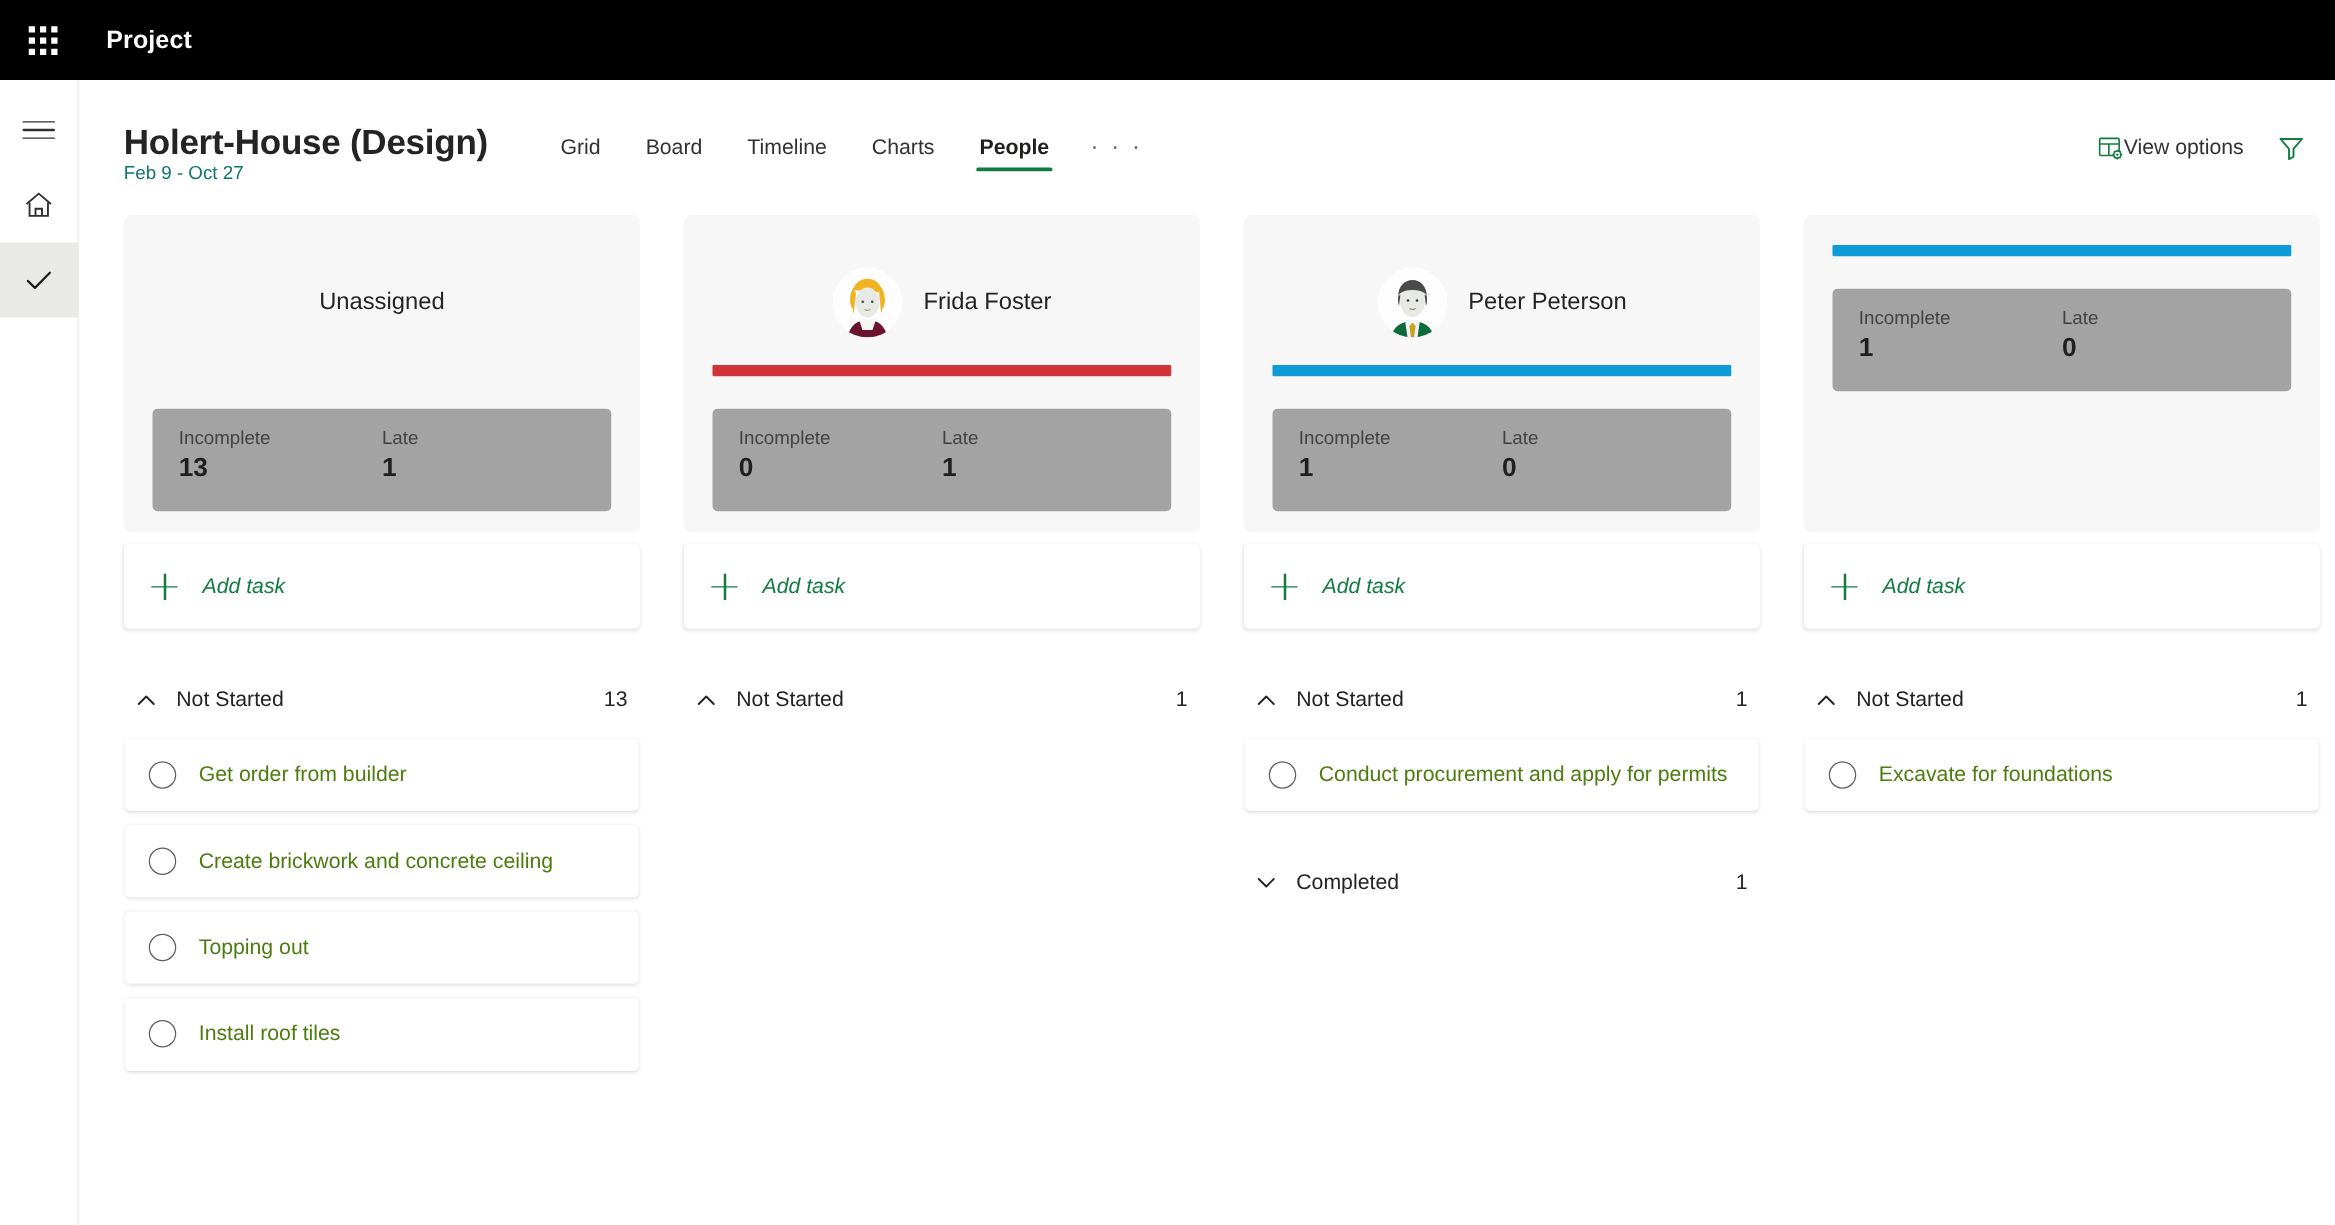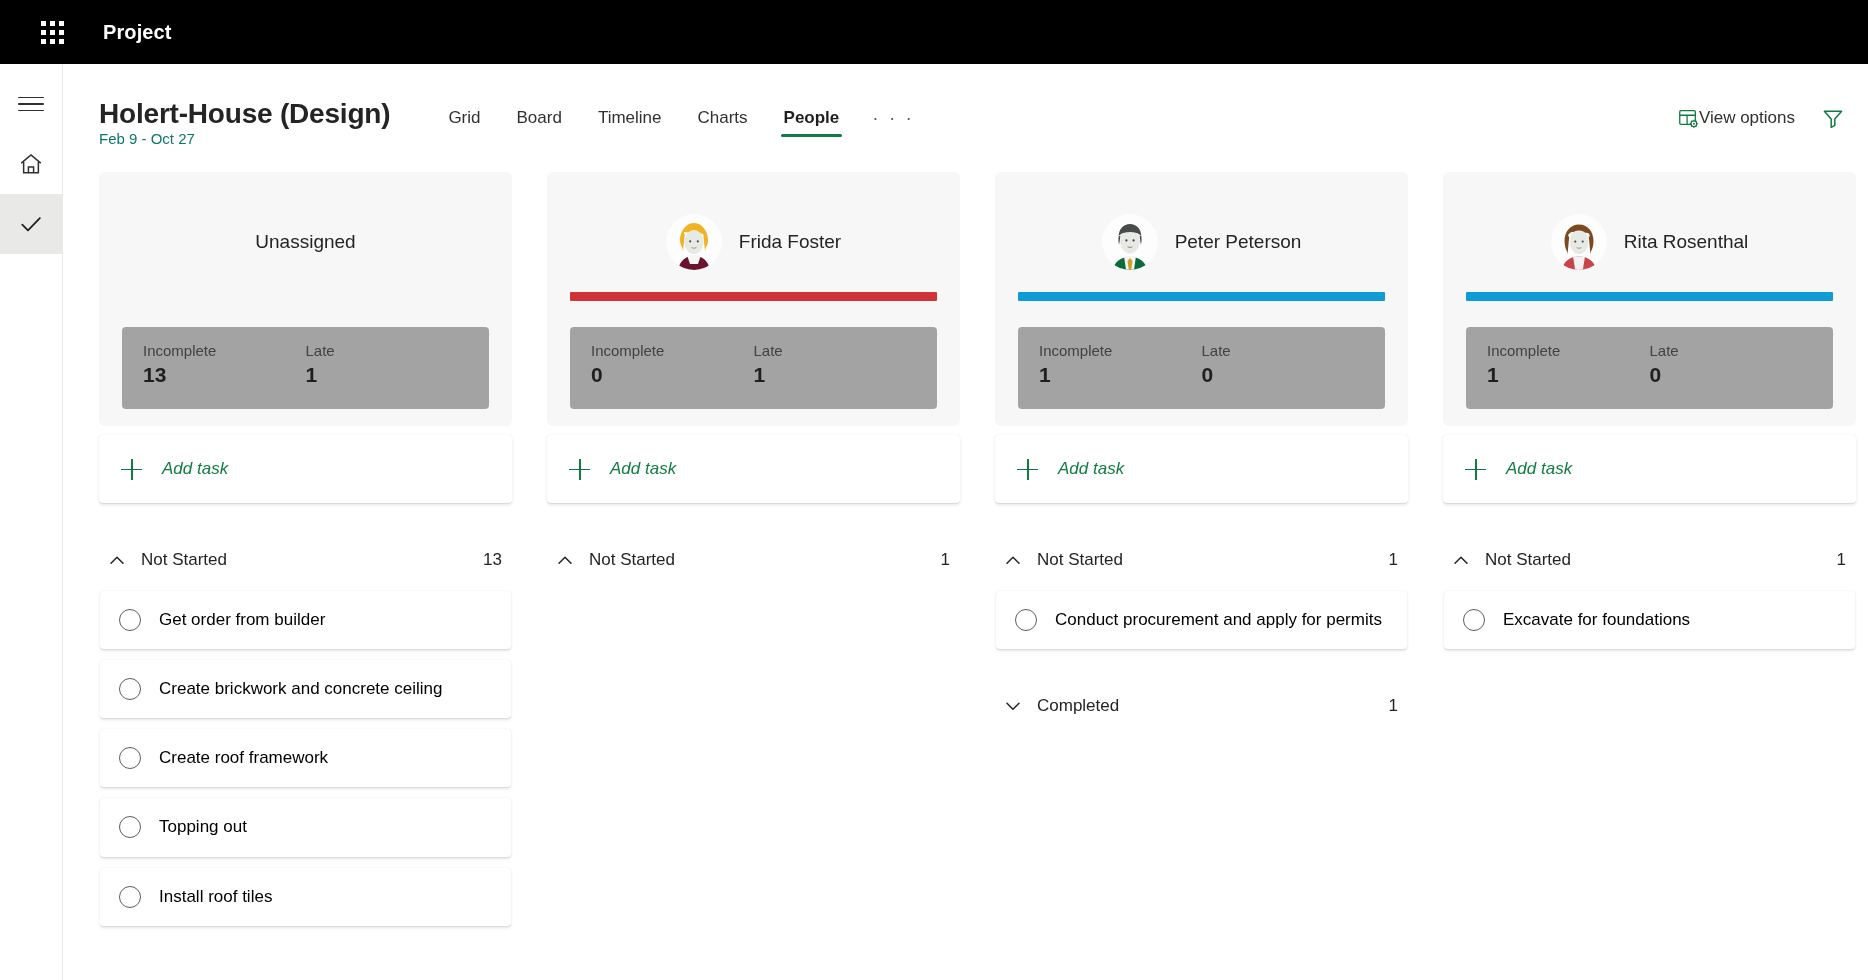--- a/index.html
+++ b/index.html
@@ -10,21 +10,21 @@
     font-family: "Segoe UI", "Liberation Sans", sans-serif;
     color: #242424;
   }
 
   
   .topbar {
     height: 64px;
     background: #000000;
     display: flex;
     align-items: center;
-    padding-left: 28px;
+    padding-left: 10px;
   }
   .waffle {
     width: 48px; height: 48px;
     display: flex; align-items: center; justify-content: center;
     cursor: pointer;
   }
   .waffle-grid {
     display: grid;
     grid-template-columns: repeat(3, 5px);
     grid-template-rows: repeat(3, 5px);
@@ -230,21 +230,21 @@
   .task-check {
     width: 22px; height: 22px;
     border: 1.4px solid #605e5c;
     border-radius: 50%;
     flex-shrink: 0;
     margin-top: 1px;
     cursor: pointer;
   }
   .task-label {
     font-size: 17px;
-    color: #000000;
+    color: #4d7c0f;
     line-height: 1.42;
     padding-right: 6px;
   }
   .task-list { padding: 0 1px; }
 </style>
 </head>
 <body>
 
 <div class="topbar">
   <div class="waffle">
@@ -356,24 +356,20 @@
             <div class="task-card">
               <span class="task-check"></span>
                       <span class="task-label">Get order from builder</span>
             </div>
             <div class="task-card">
               <span class="task-check"></span>
                       <span class="task-label">Create brickwork and concrete ceiling</span>
             </div>
             <div class="task-card">
               <span class="task-check"></span>
-                      <span class="task-label">Create roof framework</span>
-            </div>
-            <div class="task-card">
-              <span class="task-check"></span>
                       <span class="task-label">Topping out</span>
             </div>
             <div class="task-card">
               <span class="task-check"></span>
                       <span class="task-label">Install roof tiles</span>
             </div>
           </div>
         </div>
         <div class="column">
           <div class="person-card">
@@ -468,36 +464,20 @@
             <svg class="chev" viewBox="0 0 20 20" fill="none" stroke="#242424" stroke-width="1.5" stroke-linecap="round" stroke-linejoin="round">
             <path d="M4 7.2 10 13.2l6-6"></path>
             </svg>
             <span class="group-title">Completed</span>
        <span class="group-count">1</span>
           </div>
           <div class="task-list"></div>
         </div>
         <div class="column">
           <div class="person-card">
-            <div class="person-head">
-              <div class="avatar"><svg viewBox="0 0 56 56" width="56" height="56">
-    <circle cx="28" cy="28" r="28" fill="#fdfdfd"></circle>
-    <path d="M11 56c1.5-9 8-13.5 17-13.5S43.5 47 45 56z" fill="#c8444a"></path>
-    <path d="M22 42.5h12l-2.2 13.5h-7.6z" fill="#f2f2f2"></path>
-    <path d="M13.5 27c0-9.5 6-16.5 14.5-16.5S42.5 17.5 42.5 27c0 4-1 8-2.5 10l-1.5-18-21-1.5-1.5 19.5c-1.5-2-2.5-6-2.5-11z" fill="#7b4a20"></path>
-    <ellipse cx="28" cy="28" rx="9.3" ry="12" fill="#e6e9e4"></ellipse>
-    <path d="M15.6 23.5c1-8 6-12.5 12.4-12.5s11.4 4.5 12.4 12.5c-2.5-5.5-7-7-12.4-7s-9.9 1.5-12.4 7z" fill="#7b4a20"></path>
-    <path d="M15.2 22c-.6 6.5 0 13 1.4 18l1.6-17.5z" fill="#7b4a20"></path>
-    <path d="M40.8 22c.6 6.5 0 13-1.4 18l-1.6-17.5z" fill="#7b4a20"></path>
-    <circle cx="24.3" cy="27.6" r="1.05" fill="#4a4a4a"></circle>
-    <circle cx="31.7" cy="27.6" r="1.05" fill="#4a4a4a"></circle>
-    <path d="M25.6 33.6q2.4 1.6 4.8 0" stroke="#b08a6a" stroke-width=".9" fill="none"></path>
-  </svg></div>
-              <div class="person-name">Rita Rosenthal</div>
-            </div>
             <div class="progress-track" style="background: rgb(15, 155, 215);"></div>
             <div class="stats">
               <div class="stat">
                 <div class="stat-label">Incomplete</div>
                     <div class="stat-value">1</div>
               </div>
               <div class="stat">
                 <div class="stat-label">Late</div>
                     <div class="stat-value">0</div>
               </div>

